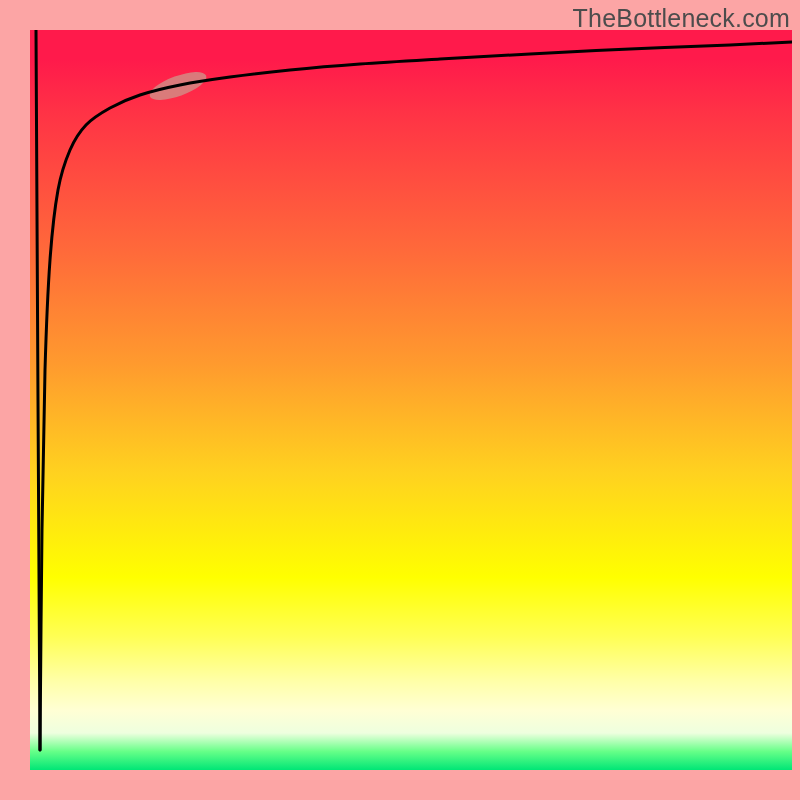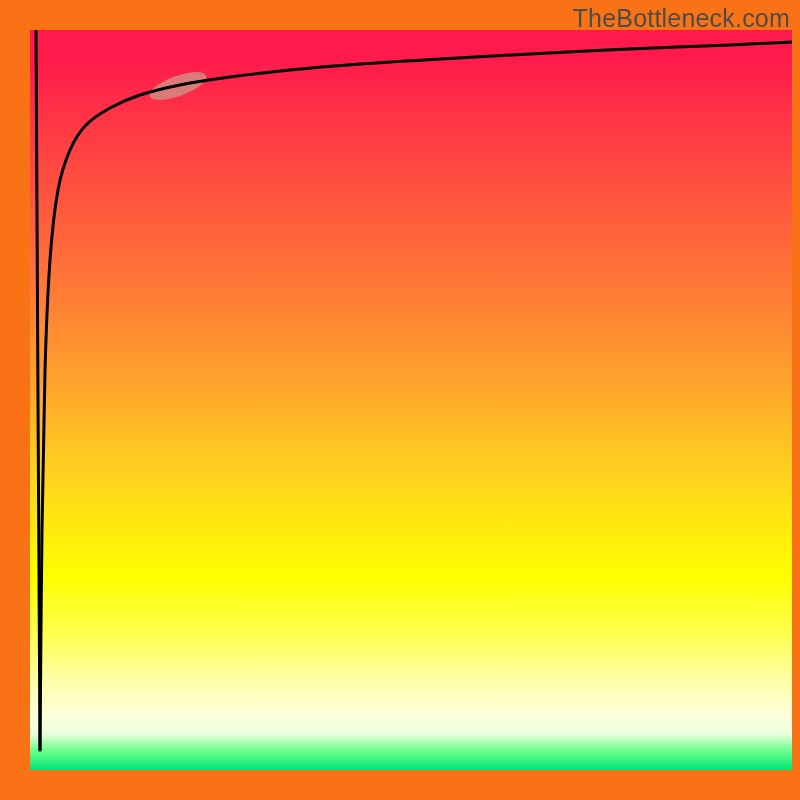--- a/index.html
+++ b/index.html
@@ -7,21 +7,21 @@
     padding: 0;
     width: 800px;
     height: 800px;
     background: #ffffff;
     overflow: hidden;
   }
   .frame {
     position: relative;
     width: 800px;
     height: 800px;
-    background: #f97316;
+    background: #fca5a5;
   }
   .plot-area {
     position: absolute;
     left: 30px;
     top: 30px;
     width: 762px;
     height: 740px;
     overflow: hidden;
   }
   .gradient {

